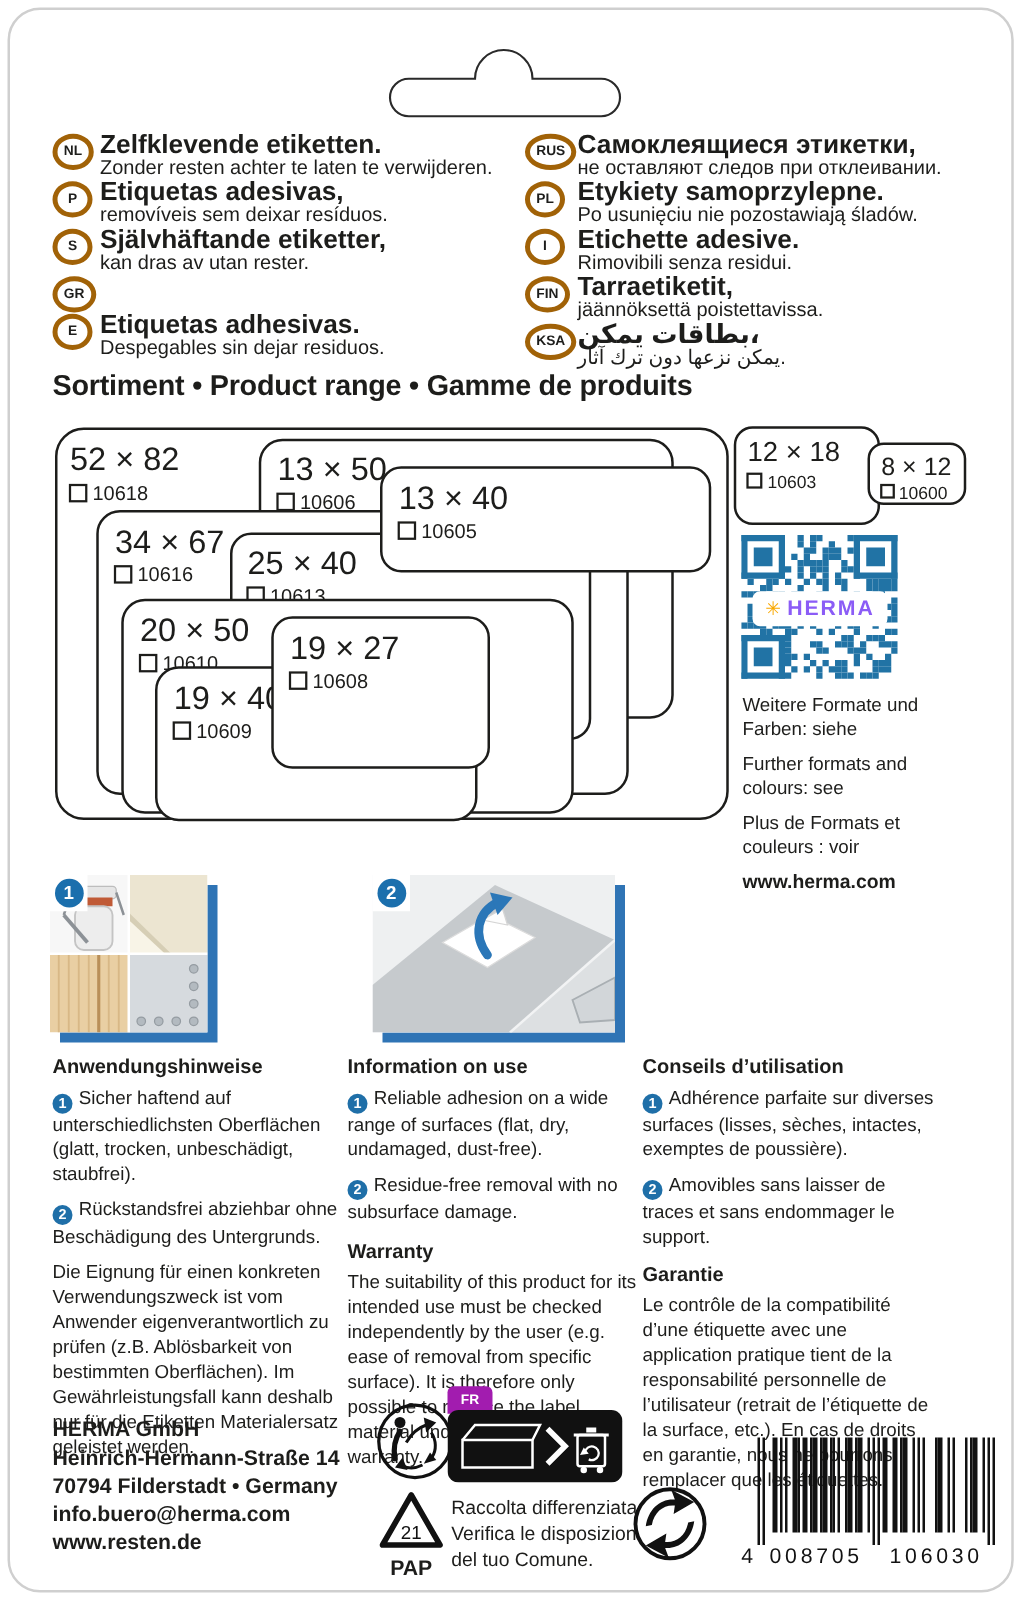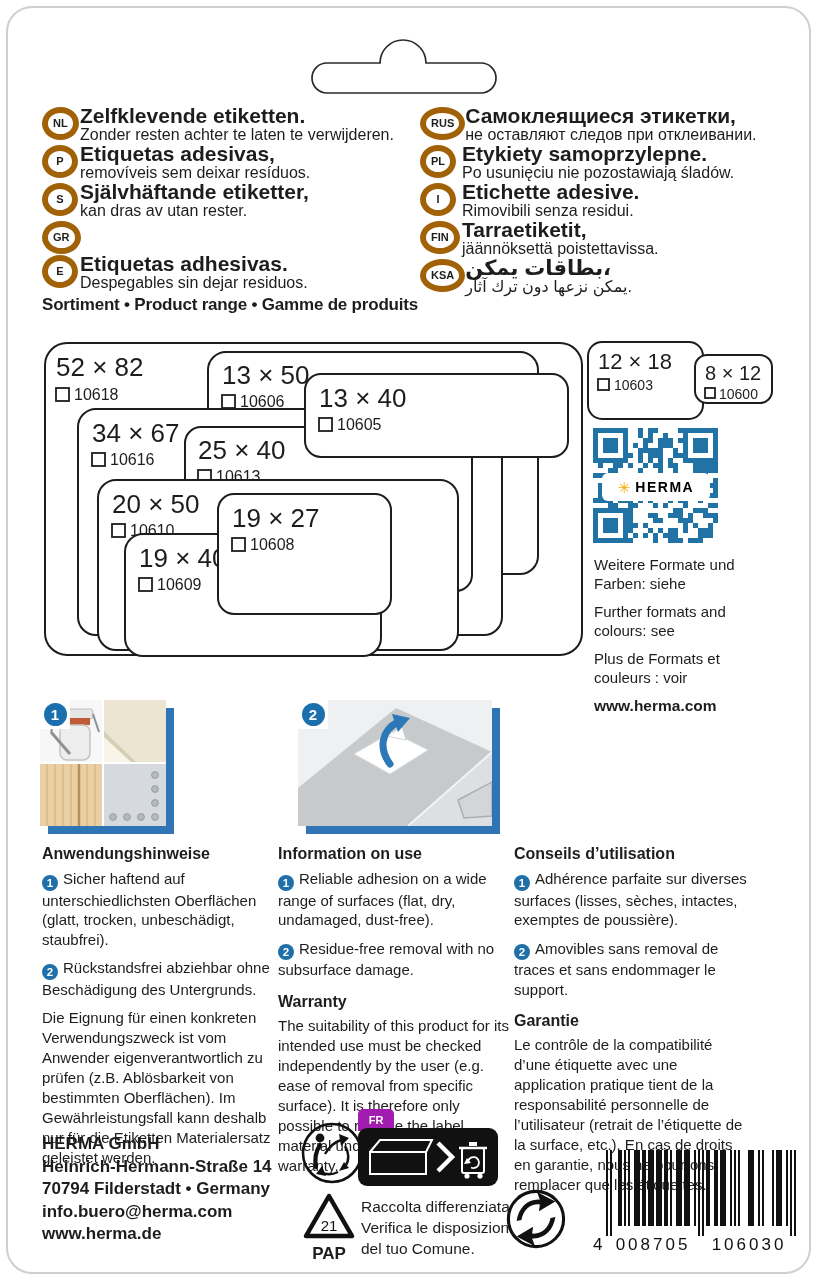--- a/index.html
+++ b/index.html
@@ -8,43 +8,43 @@
   .sheet{position:absolute;inset:6px;border:2px solid #cfcfcf;border-radius:26px;}
   
   #euroslot{position:absolute;left:296px;top:37px;}
   
   .lang-col{position:absolute;top:106px;display:flex;flex-direction:column;}
   #lang-left{left:42px;width:365px;}
   #lang-right{left:420px;width:372px;}
   .lang-entry{display:flex;align-items:flex-start;}
   .lang-badge-wrap{flex:0 0 38px;padding-top:1px;}
   #lang-right .lang-badge-wrap{flex-basis:42px;}
-  .lang-badge{display:inline-block;border:6px solid #a16207;border-radius:50%;
+  .lang-badge{display:inline-block;border:4px solid #a16207;border-radius:50%;
       font-weight:bold;font-size:11px;line-height:13px;padding:4px 5px;min-width:14px;text-align:center;}
   .lang-text{flex:1;}
   .lang-bold{display:block;font-weight:bold;font-size:21px;line-height:19px;}
   .lang-normal{display:block;font-size:16px;line-height:19px;}
   
-  #main-heading{position:absolute;left:42px;top:295px;margin:0;font-size:17px;font-weight:bold;letter-spacing:-.2px;}
+  #main-heading{position:absolute;left:42px;top:295px;margin:0;font-size:23px;font-weight:bold;letter-spacing:-.2px;}
   
   #diagram{position:absolute;left:40px;top:338px;}
   #diagram .box{fill:#fff;stroke:#1d1d1b;stroke-width:2;}
   #diagram text{fill:#1d1d1b;font-family:"Liberation Sans","DejaVu Sans",sans-serif;}
   #diagram .sz{font-size:26px;}
   #diagram .sz-s{font-size:22px;}
   #diagram .sz-xs{font-size:20px;}
   #diagram .art{font-size:16px;}
   #diagram .art-s{font-size:14px;}
   #diagram .sq{fill:none;stroke:#1d1d1b;stroke-width:1.8;}
   
   #qr-wrap{position:absolute;left:593px;top:428px;width:126px;height:118px;}
   #qr-badge{position:absolute;left:9px;top:45px;width:108px;height:28px;background:#fff;border-radius:6px;
       display:flex;align-items:center;justify-content:center;gap:5px;}
   #qr-badge .star{color:#f9a800;font-size:15px;line-height:15px;}
-  #qr-badge .brand{color:#000000;font-weight:bold;font-size:14px;letter-spacing:1.5px;}
+  #qr-badge .brand{color:#8b5cf6;font-weight:bold;font-size:17px;letter-spacing:1.5px;}
   #qr-text{position:absolute;left:594px;top:555px;width:162px;}
   #qr-text p{margin:0 0 9px;font-size:15px;line-height:19px;}
   #qr-text .url{font-weight:bold;font-size:15.5px;margin-top:2px;}
   
   .photo{position:absolute;top:700px;background:#fff;box-shadow:8px 8px 0 #2f74b5;}
   #photo1{left:40px;width:126px;height:126px;}
   #photo2{left:298px;width:194px;height:126px;}
   .photo-badge{position:absolute;left:0;top:0;width:30px;height:29px;background:#fff;
       display:flex;align-items:center;justify-content:center;z-index:2;}
   .photo-badge b{width:23px;height:23px;border-radius:50%;background:#1b6fad;color:#fff;
@@ -527,33 +527,33 @@
     </p>
     <h3 class="col-h sub">Warranty</h3>
     <p class="para">The suitability of this product for its intended use must be checked independently by the user (e.g. ease of removal from specific surface). It is therefore only possible to replace the label material under the terms of the warranty.</p>
   </div>
     <div class="col">
     <h3 class="col-h">Conseils d’utilisation</h3>
     <p class="item">
       <span class="num">1</span><span>Adhérence parfaite sur diverses surfaces (lisses, sèches, intactes, exemptes de poussière).</span>
     </p>
     <p class="item">
-      <span class="num">2</span><span>Amovibles sans removal de traces et sans endommager le support.</span>
+      <span class="num">2</span><span>Amovibles sans laisser de traces et sans endommager le support.</span>
     </p>
     <h3 class="col-h sub">Garantie</h3>
     <p class="para">Le contrôle de la compatibilité d’une étiquette avec une application pratique tient de la responsabilité personnelle de l’utilisateur (retrait de l’étiquette de la surface, etc.). En cas de droits en garantie, nous ne pourrons remplacer que les étiquettes.</p>
   </div>
   </div>
 
 <div id="address">
     <p class="addr-line">HERMA GmbH</p>
     <p class="addr-line">Heinrich-Hermann-Straße 14</p>
     <p class="addr-line">70794 Filderstadt • Germany</p>
     <p class="addr-line">info.buero@herma.com</p>
-    <p class="addr-line">www.herma.de</p>
+    <p class="addr-line">www.resten.de</p>
   </div>
 
 <svg id="triman" width="64" height="64" viewBox="0 0 64 64">
   <circle cx="32" cy="32" r="29" fill="none" stroke="#111" stroke-width="2.6"></circle>
   <circle cx="20" cy="17" r="4.4" fill="#111"></circle>
   <path d="M20 24 C16 30 14.5 38 16 46" stroke="#111" stroke-width="4.2" fill="none" stroke-linecap="round"></path>
   <path d="M25 33 C29 26 35 21 41 19" stroke="#111" stroke-width="2.4" fill="none"></path>
   <polygon points="39,13 49,17 41,25" fill="#111"></polygon>
   <path d="M45 25 C49 31 49.5 39 45.5 45" stroke="#111" stroke-width="2.4" fill="none"></path>
   <polygon points="49,47 39,50 44,41" fill="#111"></polygon>

